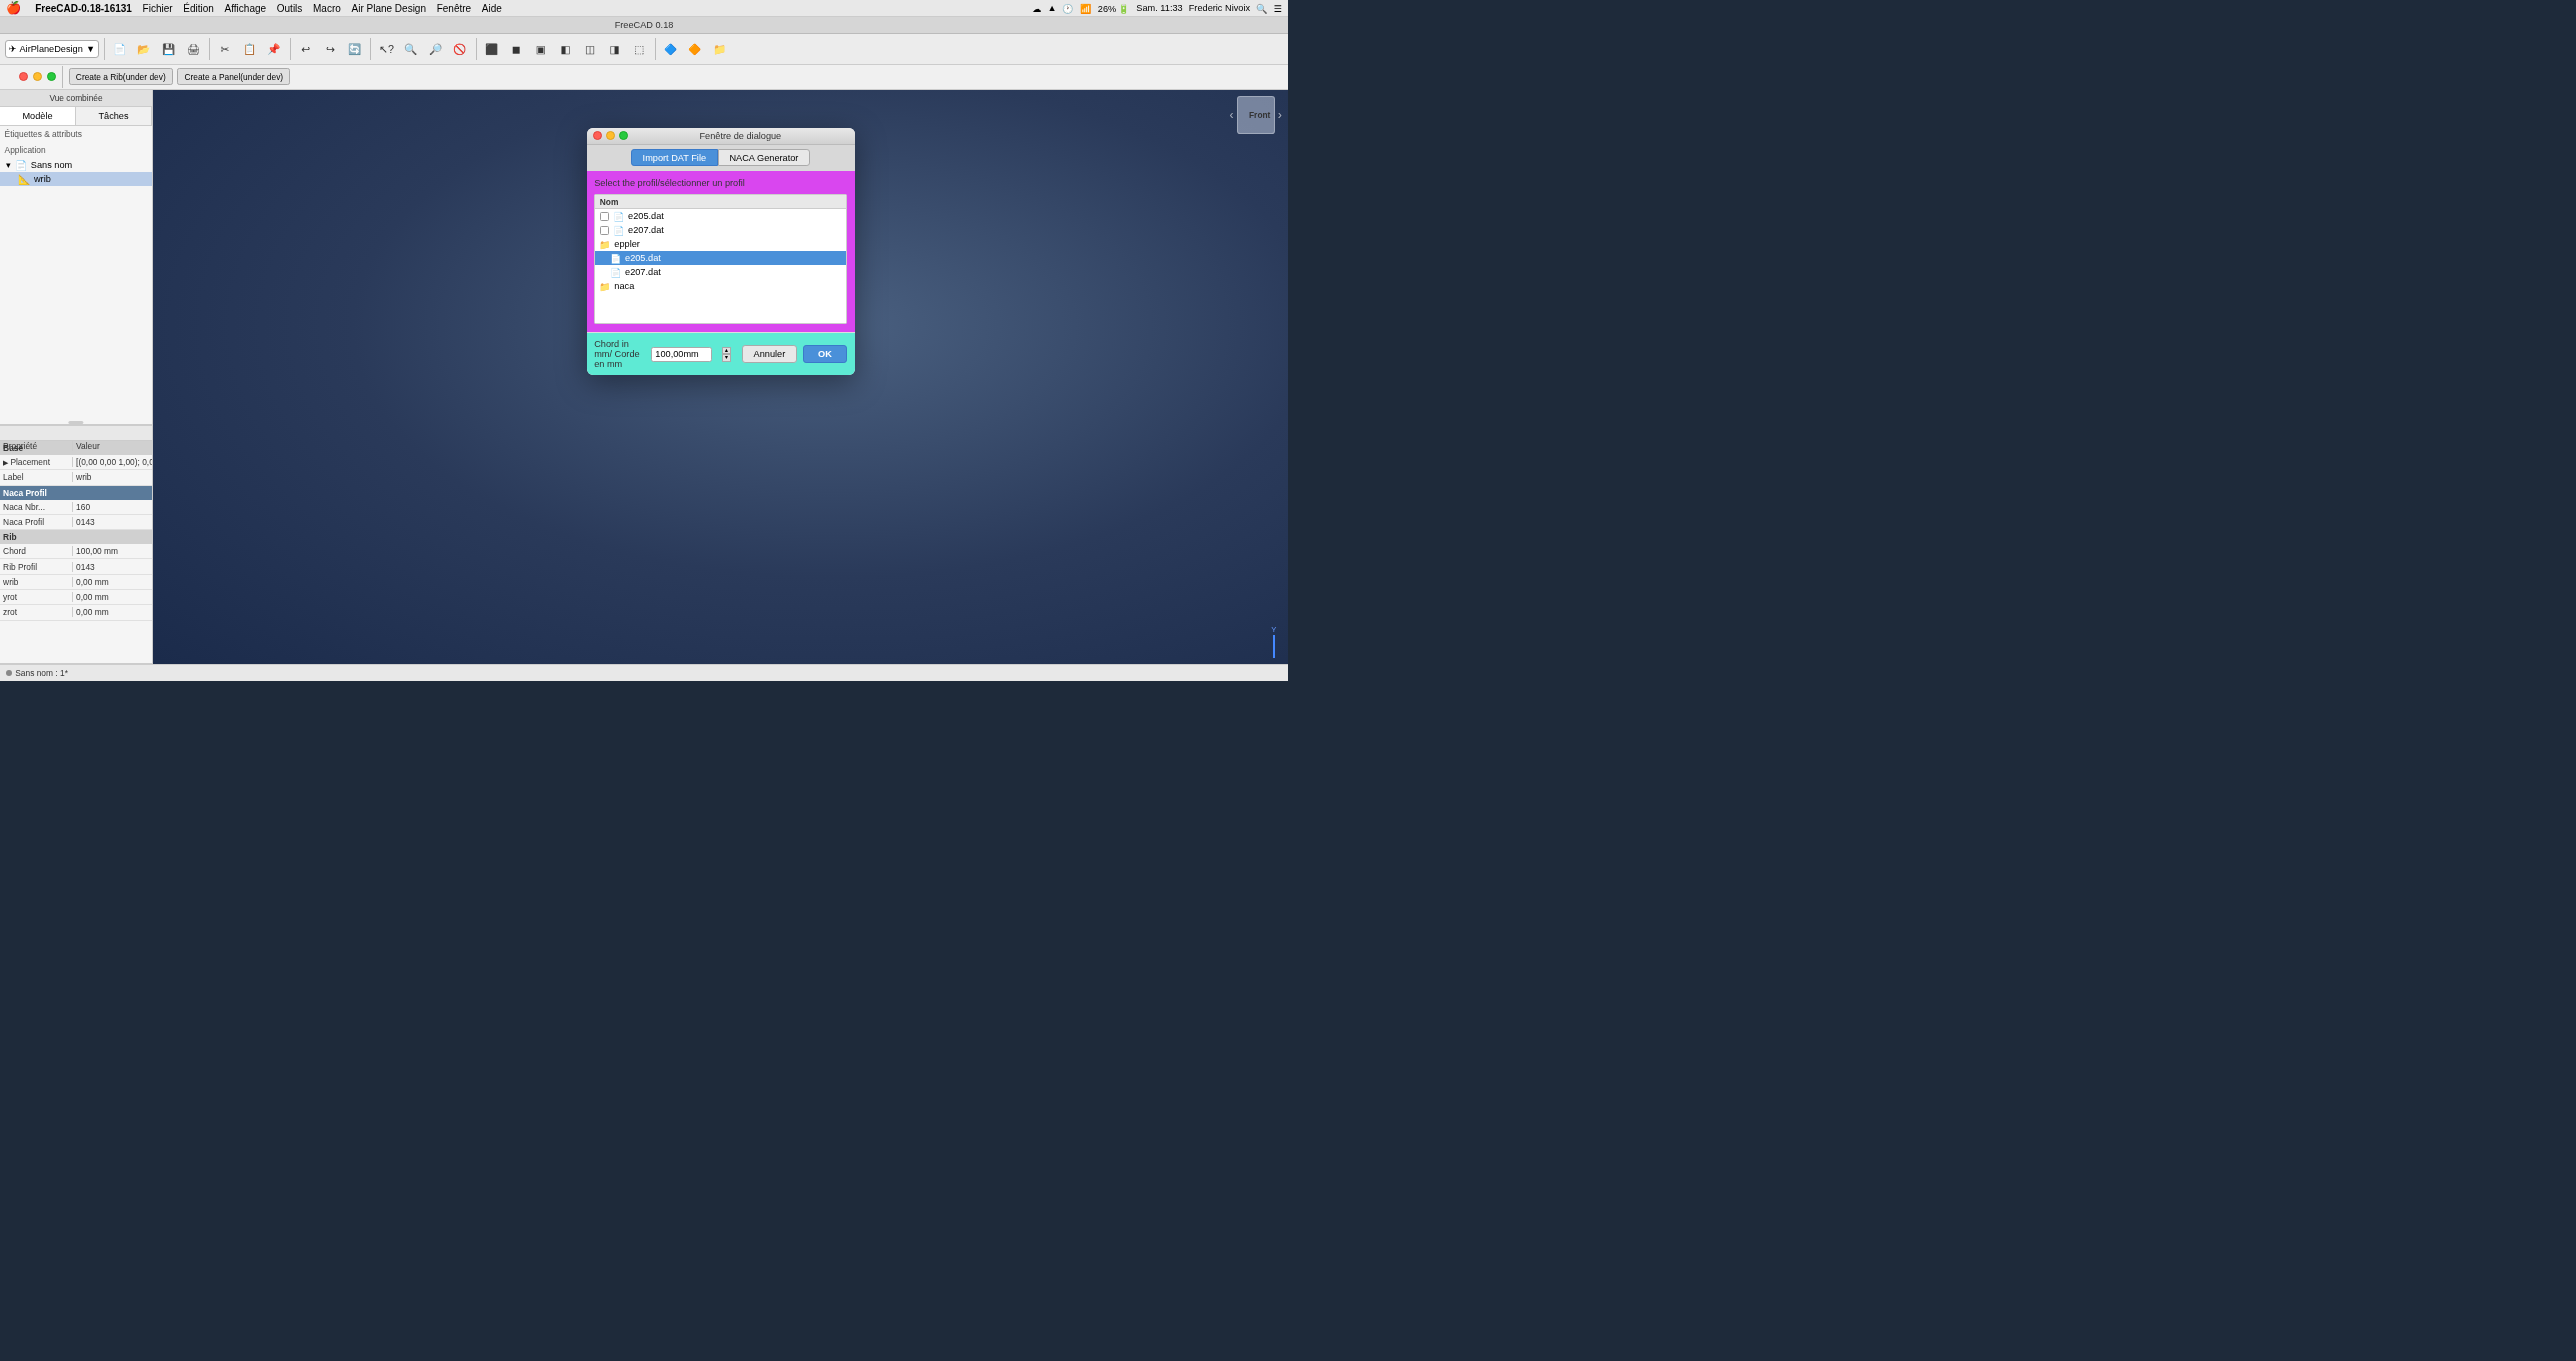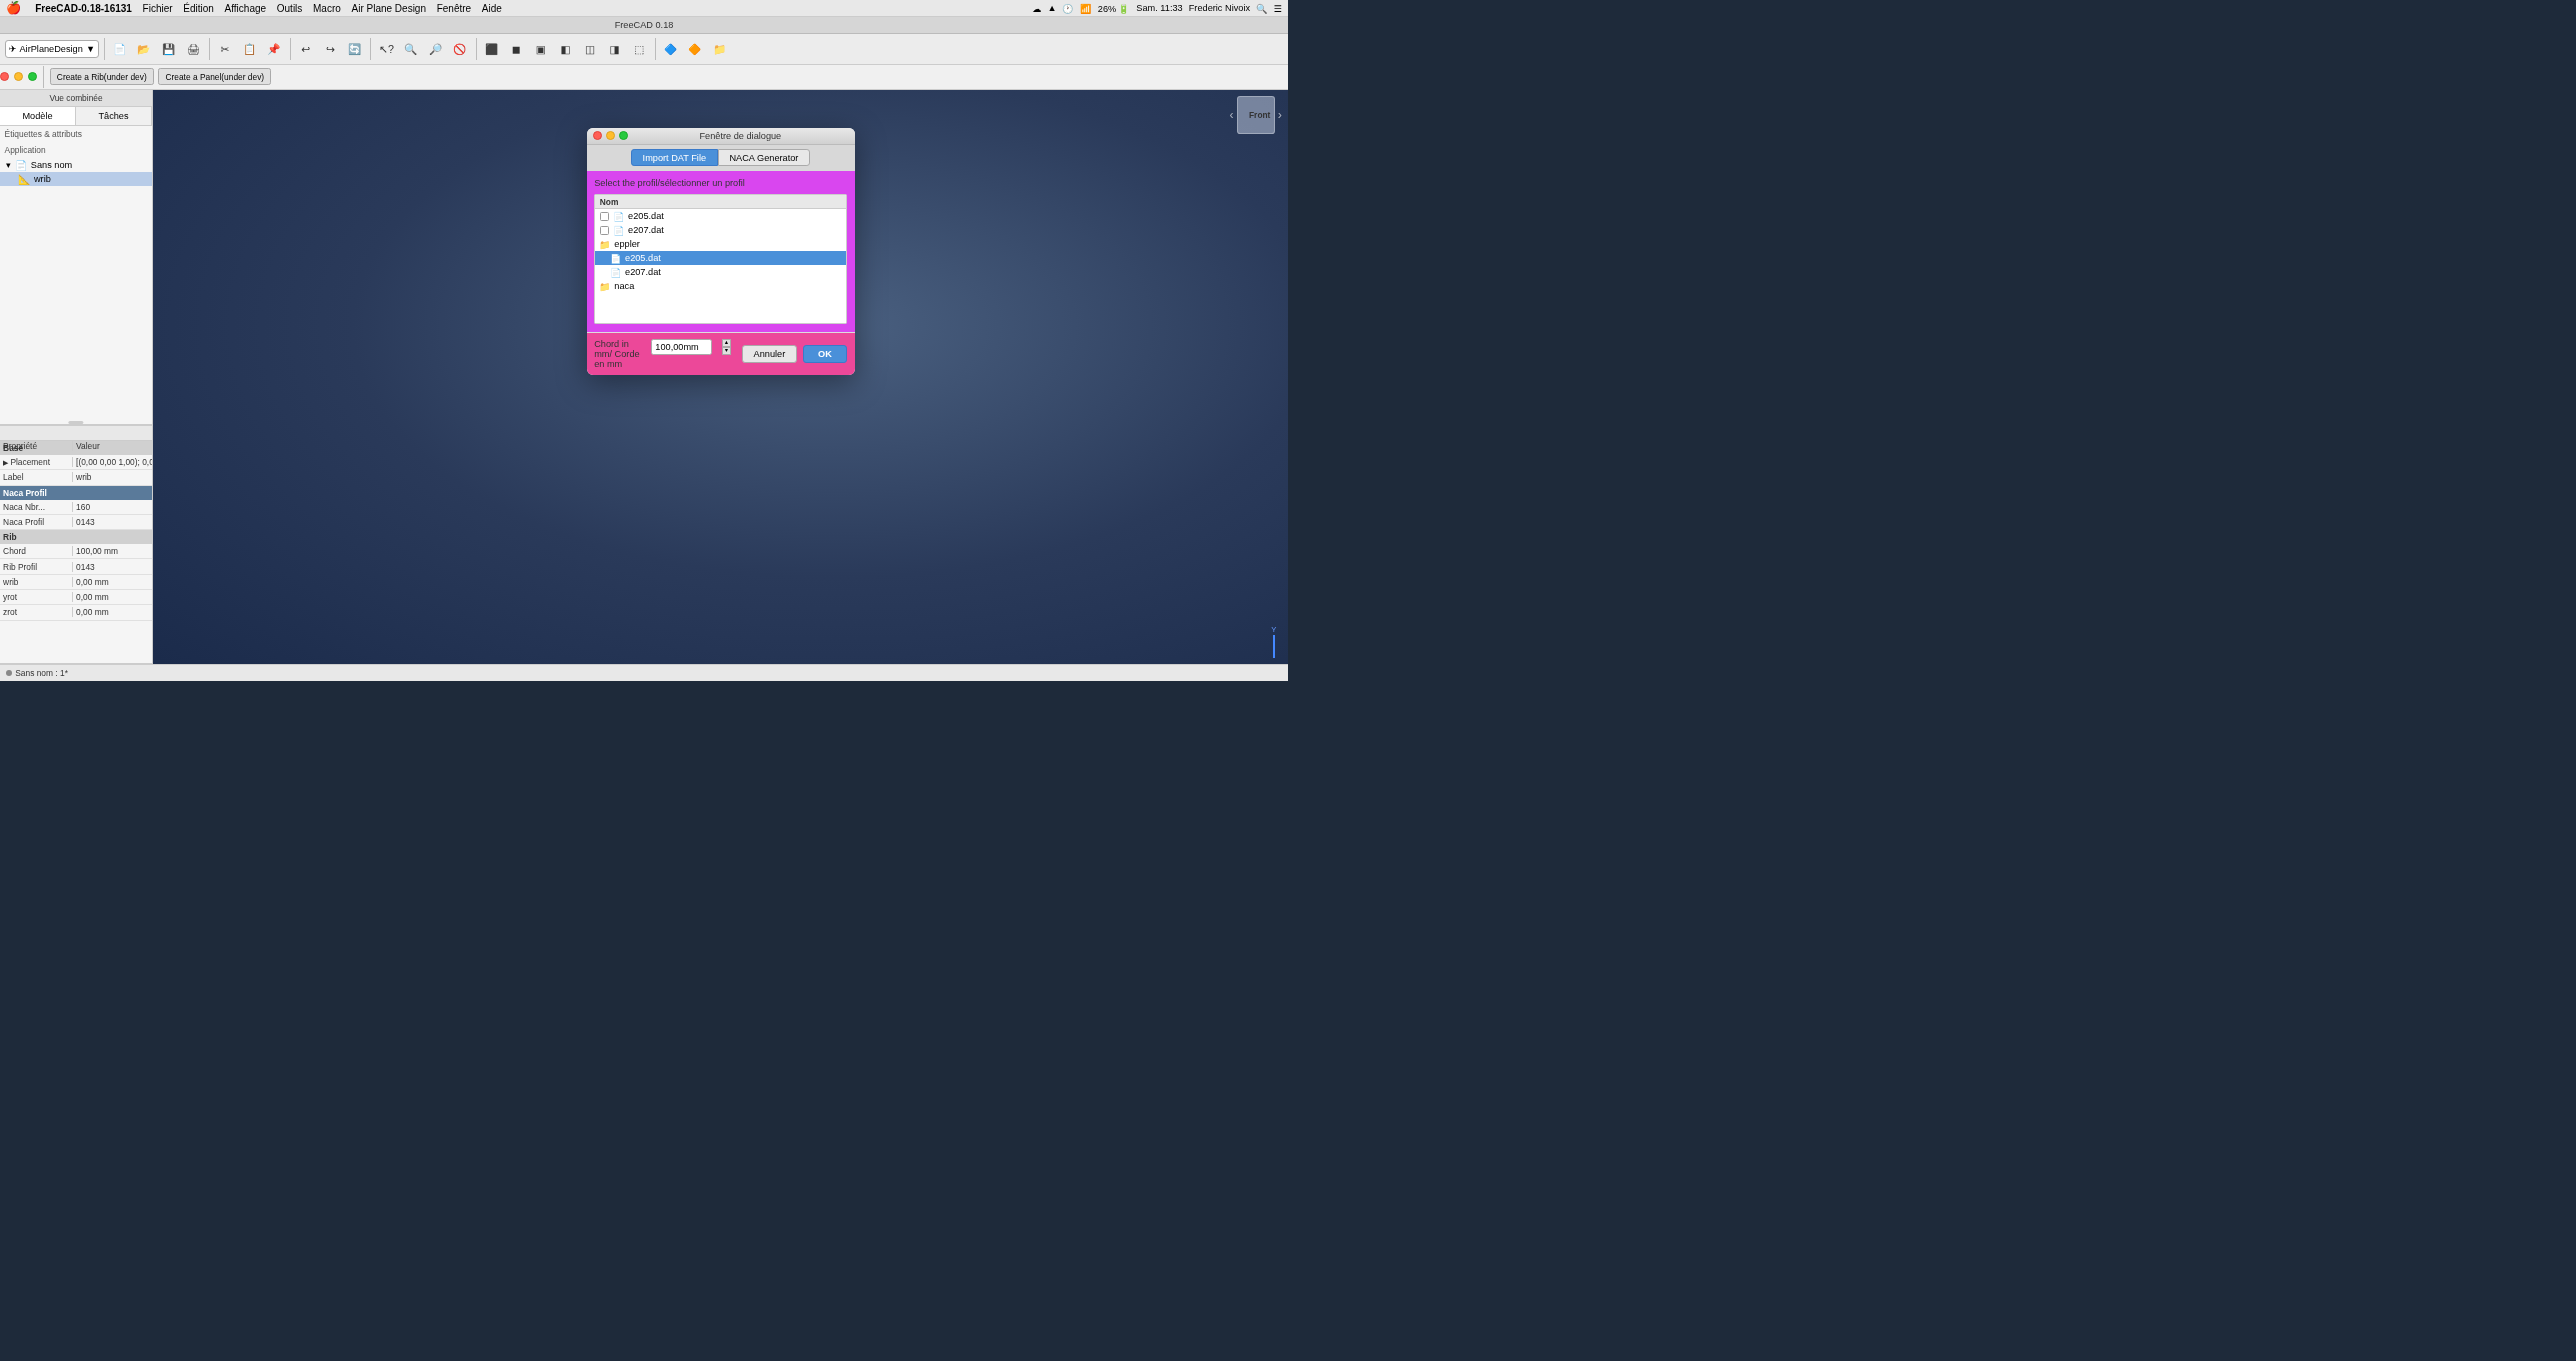--- a/index.html
+++ b/index.html
@@ -89,21 +89,21 @@
       background: transparent;
       border: none;
     }
 
     
     .toolbar2 {
       height: 24.5px;
       background: #f0f0f0;
       display: flex;
       align-items: center;
-      padding: 0 0;
+      padding: 0 19px;
       gap: 4.6px;
       border-bottom: 0.8px solid #ccc;
     }
     .traffic-light {
       width: 9.2px;
       height: 9.2px;
       border-radius: 50%;
       cursor: pointer;
     }
     .tl-red { background: #ff5f56; border: 0.8px solid #e0443e; }
@@ -376,22 +376,23 @@
       height: 9.2px;
       border: 0.8px solid #999;
       border-radius: 1.5px;
       background: white;
       margin-right: 1.5px;
     }
 
     .dialog-footer {
       padding: 6.1px 7.7px;
       display: flex;
+      align-items: center;
       gap: 11px;
-      background: #ec4899;
+      background: #5eead4;
       border-top: 0.8px solid #ddd;
     }
 
     .chord-label {
       font-size: 9.2px;
       color: #333;
     }
 
     .chord-input {
       width: 61px;

